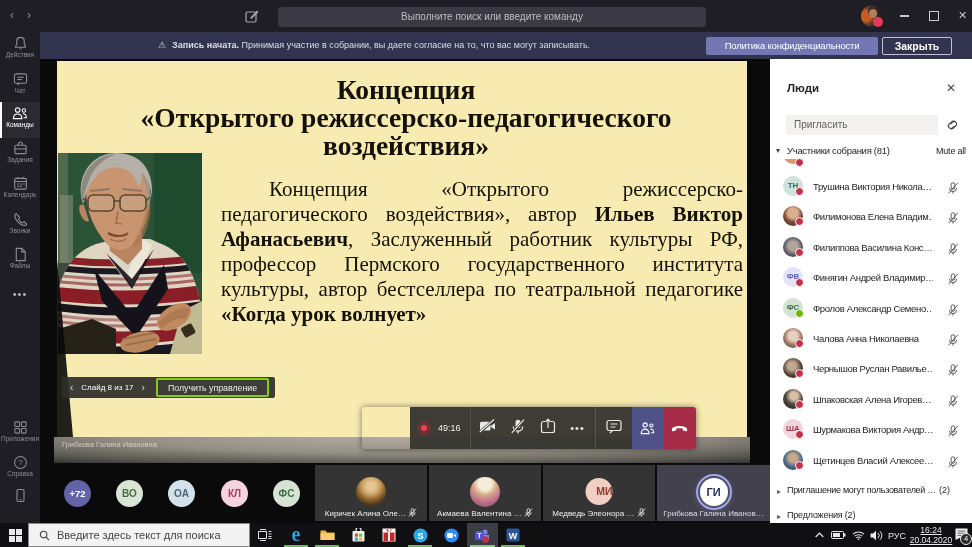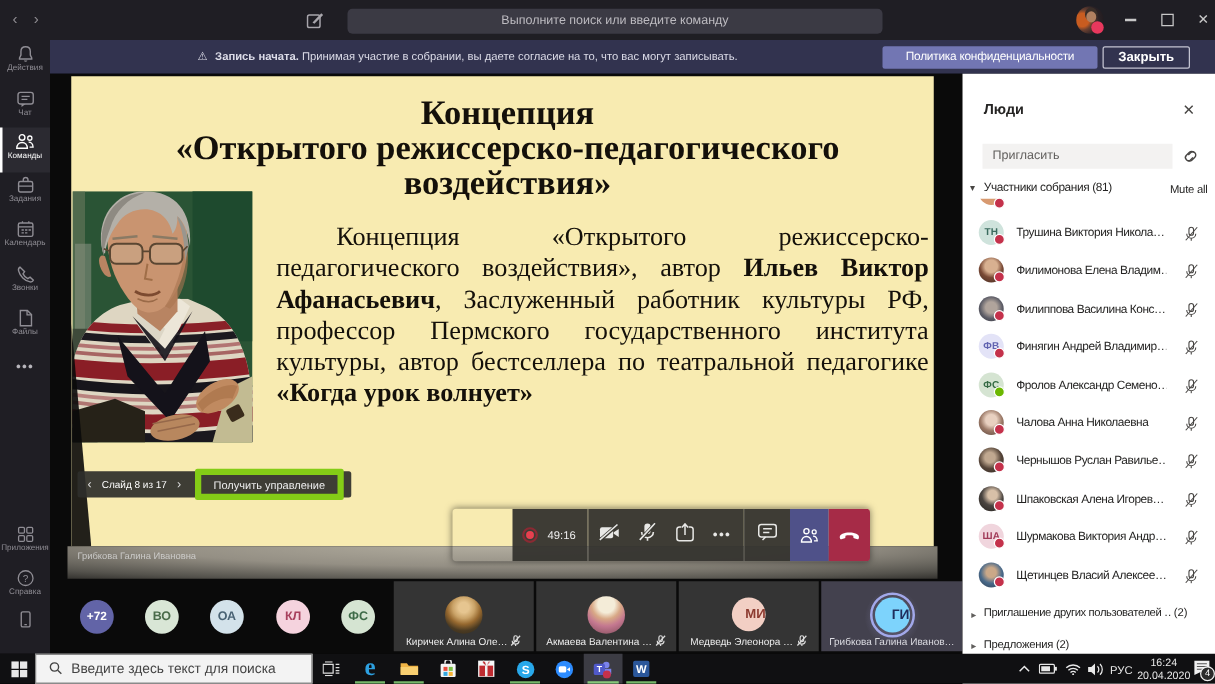--- a/index.html
+++ b/index.html
@@ -36,21 +36,21 @@
   #phototile{left:1px;top:92px;width:144px;height:201px;}
   #slidepara{left:164px;top:116px;width:522px;font-size:21px;line-height:24.9px;
       text-align:justify;text-indent:48px;font-family:"Liberation Serif",serif;}
   #shadow{left:14px;top:378px;width:696px;height:26px;
       background:radial-gradient(ellipse 620px 36px at 348px 0px,#b2ad9f 0%,#948f84 45%,#55534d 78%,#201f1d 100%);}
   #presname{left:22px;top:381px;font-size:7.5px;color:#dcdcdc;opacity:.8;}
   
   #slidebar{left:22px;top:318px;height:21px;background:rgba(46,46,42,.92);border-radius:2px;
       color:#fff;display:flex;align-items:center;font-size:8px;}
   #slidebar .chev{color:#ddd;font-size:10px;padding:0 8px;}
-  #getctl{border:5px solid #84cc16;border-radius:2px;margin:0 6px 0 3px;padding:2.5px 10px;font-size:8.8px;color:#eee;}
+  #getctl{border:2px solid #84cc16;border-radius:2px;margin:0 6px 0 3px;padding:2.5px 10px;font-size:8.8px;color:#eee;}
   
   #ctlbar{left:322px;top:348px;height:42px;display:flex;border-radius:3px;overflow:hidden;
       box-shadow:0 0 6px rgba(0,0,0,.5);padding-left:48px;}
   .ctlseg{background:rgba(52,51,46,.95);display:flex;align-items:center;}
   .ctlsep{width:1px;background:#55534c;}
   .cicon{width:30px;text-align:center;color:#e8e8e6;}
   #peoplebtn{width:31px;background:#4f5189;display:flex;align-items:center;justify-content:center;}
   #hangup{width:33px;background:#a62b47;display:flex;align-items:center;justify-content:center;}
   
   .initcircle{border-radius:50%;text-align:center;font-weight:bold;position:absolute;}
@@ -333,21 +333,21 @@
       <div class="tav" style="top:13px;width:27px;height:27px;background:#f2cfc4;color:#8c3b30;text-align:right;line-height:27px;font-weight:bold;font-size:10.5px;">МИ</div>
       <div class="tname">Медведь Элеонора … <svg width="9" height="9" viewBox="0 0 14 15" style="vertical-align:-1px;">
             <rect x="4.7" y="1" width="4.6" height="8" rx="2.3" fill="none" stroke="#ddd" stroke-width="1.6"></rect>
             <path d="M2.5 7.5a4.5 4.5 0 009 0M7 12v2.5" fill="none" stroke="#ddd" stroke-width="1.6"></path>
             <path d="M1 14L13 1" stroke="#ddd" stroke-width="1.6"></path>
           </svg></div>
     </div>
     <div class="tile" style="left:617px;width:113px;background:#43414e;">
       <div style="position:absolute;left:50%;top:7px;transform:translateX(-50%);width:44px;height:44px;border-radius:50%;background:radial-gradient(circle,rgba(170,170,230,.4),rgba(67,65,78,0) 72%);"></div>
       <div class="tav" style="top:9px;width:36px;height:36px;border:2.5px solid #a2a8ea;box-sizing:border-box;background:transparent;"></div>
-      <div class="tav" style="top:13px;width:28px;height:28px;background:#7dd3fc;color:#1f2d5c;text-align:right;line-height:28px;font-weight:bold;font-size:11px;">ГИ</div>
+      <div class="tav" style="top:13px;width:28px;height:28px;background:#ffffff;color:#1f2d5c;text-align:center;line-height:28px;font-weight:bold;font-size:11px;">ГИ</div>
       <div class="tname" style="color:#dcdce2;margin-top:30px;">Грибкова Галина Иванов…</div>
     </div>
   </div>
 </div>
 
 <div class="abs" id="panel">
   <div class="abs" style="left:17px;top:23px;font-size:11.5px;font-weight:bold;">Люди</div>
   <div class="abs" style="left:176px;top:22px;font-size:12px;color:#484644;">✕</div>
   <div class="abs" style="left:16px;top:56px;width:144px;height:20px;background:#f3f2f1;color:#605e5c;
        font-size:10px;line-height:20px;padding-left:8px;">Пригласить</div>
@@ -458,21 +458,21 @@
         <div class="pdot"></div>
         <div class="pname">Щетинцев Власий Алексее…</div>
         <div class="pmic"><svg width="12" height="12" viewBox="0 0 14 15">
             <rect x="4.7" y="1" width="4.6" height="8" rx="2.3" fill="none" stroke="#484644" stroke-width="1.1"></rect>
             <path d="M2.5 7.5a4.5 4.5 0 009 0M7 12v2.5" fill="none" stroke="#484644" stroke-width="1.1"></path>
             <path d="M1.5 14L13 1" stroke="#484644" stroke-width="1.1"></path>
           </svg></div>
       </div>
     </div>
   <div class="abs" style="left:7px;top:428px;font-size:8px;color:#605e5c;">▸</div>
-  <div class="abs" style="left:17px;top:426px;font-size:9px;letter-spacing:-0.3px;white-space:nowrap;max-width:150px;overflow:hidden;">Приглашение других пользователей …</div>
+  <div class="abs" style="left:17px;top:426px;font-size:9px;letter-spacing:-0.3px;white-space:nowrap;max-width:150px;overflow:hidden;">Приглашение могут пользователей …</div>
   <div class="abs" style="left:169px;top:426px;font-size:9px;">(2)</div>
   <div class="abs" style="left:7px;top:453px;font-size:8px;color:#605e5c;">▸</div>
   <div class="abs" style="left:17px;top:451px;font-size:9px;letter-spacing:-0.2px;white-space:nowrap;">Предложения (2)</div>
 </div>
 
 <div class="abs" id="taskbar">
   <svg class="abs" style="left:9px;top:6px;" width="13" height="13" viewBox="0 0 13 13">
     <rect x="0" y="0" width="6" height="6" fill="#e8e8e8"></rect>
       <rect x="7" y="0" width="6" height="6" fill="#e8e8e8"></rect>
     <rect x="0" y="7" width="6" height="6" fill="#e8e8e8"></rect>
@@ -560,19 +560,19 @@
     </svg>
   <svg class="abs" style="left:852px;top:7px;" width="13" height="10" viewBox="0 0 13 10">
       <path d="M1 4.2a8 8 0 0111 0M2.7 6.2a5.5 5.5 0 017.6 0M4.4 8a3 3 0 014.2 0" fill="none" stroke="#e8e8e8" stroke-width="1.1"></path>
       <circle cx="6.5" cy="9.3" r="0.8" fill="#e8e8e8"></circle>
     </svg>
   <svg class="abs" style="left:870px;top:7px;" width="13" height="11" viewBox="0 0 13 11">
       <path d="M0.5 3.5h2.5L6 0.8v9.4L3 7.5H0.5z" fill="#e8e8e8"></path>
       <path d="M8 3a3.5 3.5 0 010 5M10 1.2a6 6 0 010 8.6" fill="none" stroke="#e8e8e8" stroke-width="1"></path>
     </svg>
   <div class="abs" style="left:888px;top:8px;color:#e8e8e8;font-size:9px;">РУС</div>
-  <div class="abs" style="left:908px;top:2px;width:46px;text-align:center;color:#e8e8e8;font-size:8.5px;line-height:10px;">16:24<br>20.04.2020</div>
+  <div class="abs" style="left:908px;top:2px;width:46px;text-align:center;color:#e8e8e8;font-size:8.5px;line-height:10px;text-decoration:underline;">16:24<br>20.04.2020</div>
   <svg class="abs" style="left:955px;top:5px;" width="13" height="12" viewBox="0 0 13 12">
       <path d="M0.5 0.5h12v9h-7l-5 2.5z" fill="#f0f0f0"></path>
       <path d="M2.5 3h8M2.5 5.2h8M2.5 7.4h5" stroke="#555" stroke-width="0.9"></path>
     </svg>
   <div class="abs" style="left:960px;top:10px;width:10px;height:10px;border-radius:50%;background:#2b2b2b;border:1px solid #eee;color:#fff;font-size:7.5px;text-align:center;line-height:10px;">4</div>
 </div>
 
 </body></html>

